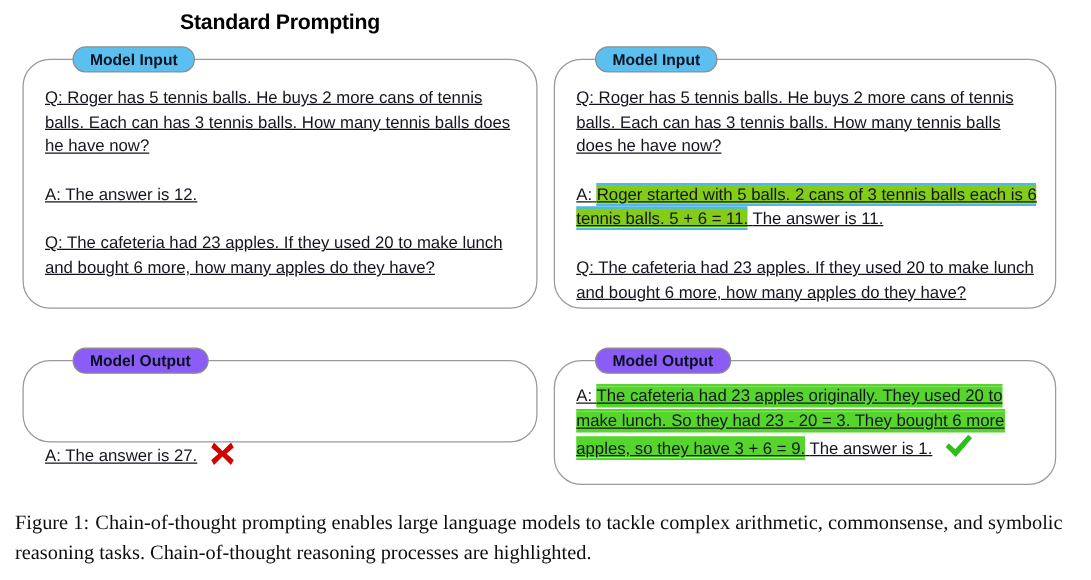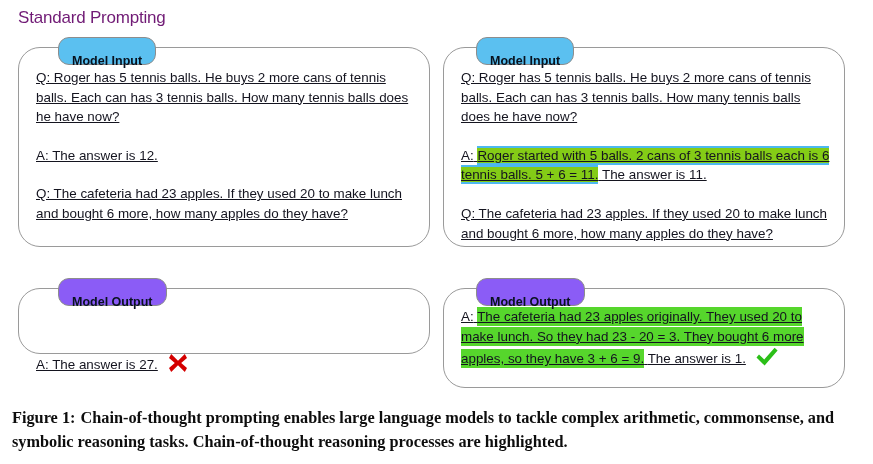--- a/index.html
+++ b/index.html
@@ -20,23 +20,23 @@
     position: relative;
     width: 873px;
     height: 464px;
   }
 
   
   .col-title {
     position: absolute;
     top: 8px;
     font-size: 17px;
-    font-weight: normal;
-    color: #701a75;
-    text-align: left;
+    font-weight: bold;
+    color: #000000;
+    text-align: center;
     letter-spacing: -0.2px;
   }
   .col-title.left  { left: 18px;  width: 412px; }
   .col-title.right { left: 443px; width: 402px; }
 
   
   .panel {
     position: absolute;
     border: 1.6px solid #9a9a9a;
     border-radius: 22px;
@@ -47,21 +47,21 @@
   .panel-in-left   { left: 18px;  top: 47px;  width: 412px; height: 200px; }
   .panel-in-right  { left: 443px; top: 47px;  width: 402px; height: 200px; }
   .panel-out-left  { left: 18px;  top: 288px; width: 412px; height: 66px;  }
   .panel-out-right { left: 443px; top: 288px; width: 402px; height: 100px; }
 
   
   .badge {
     position: absolute;
     height: 21px;
     line-height: 20px;
-    padding: 13px 13px;
+    padding: 0 13px;
     border: 1.4px solid #8d8d8d;
     border-radius: 11px;
     font-size: 12.5px;
     font-weight: bold;
     color: #08121e;
     white-space: nowrap;
     box-sizing: border-box;
     z-index: 5;
   }
   .badge.input  { background: #5bc0f0; }
@@ -110,21 +110,20 @@
   .caption {
     position: absolute;
     left: 12px;
     top: 406px;
     width: 852px;
     font-family: "Liberation Serif", serif;
     font-size: 16.3px;
     line-height: 24px;
     color: #0d0d0d;
     text-align: left;
-    font-weight: bold;
   }
   .caption .lead { margin-right: 5px; }
 </style>
 </head>
 <body>
 
 <div class="figure">
 
   <div class="col-title left">Standard Prompting</div>
 

